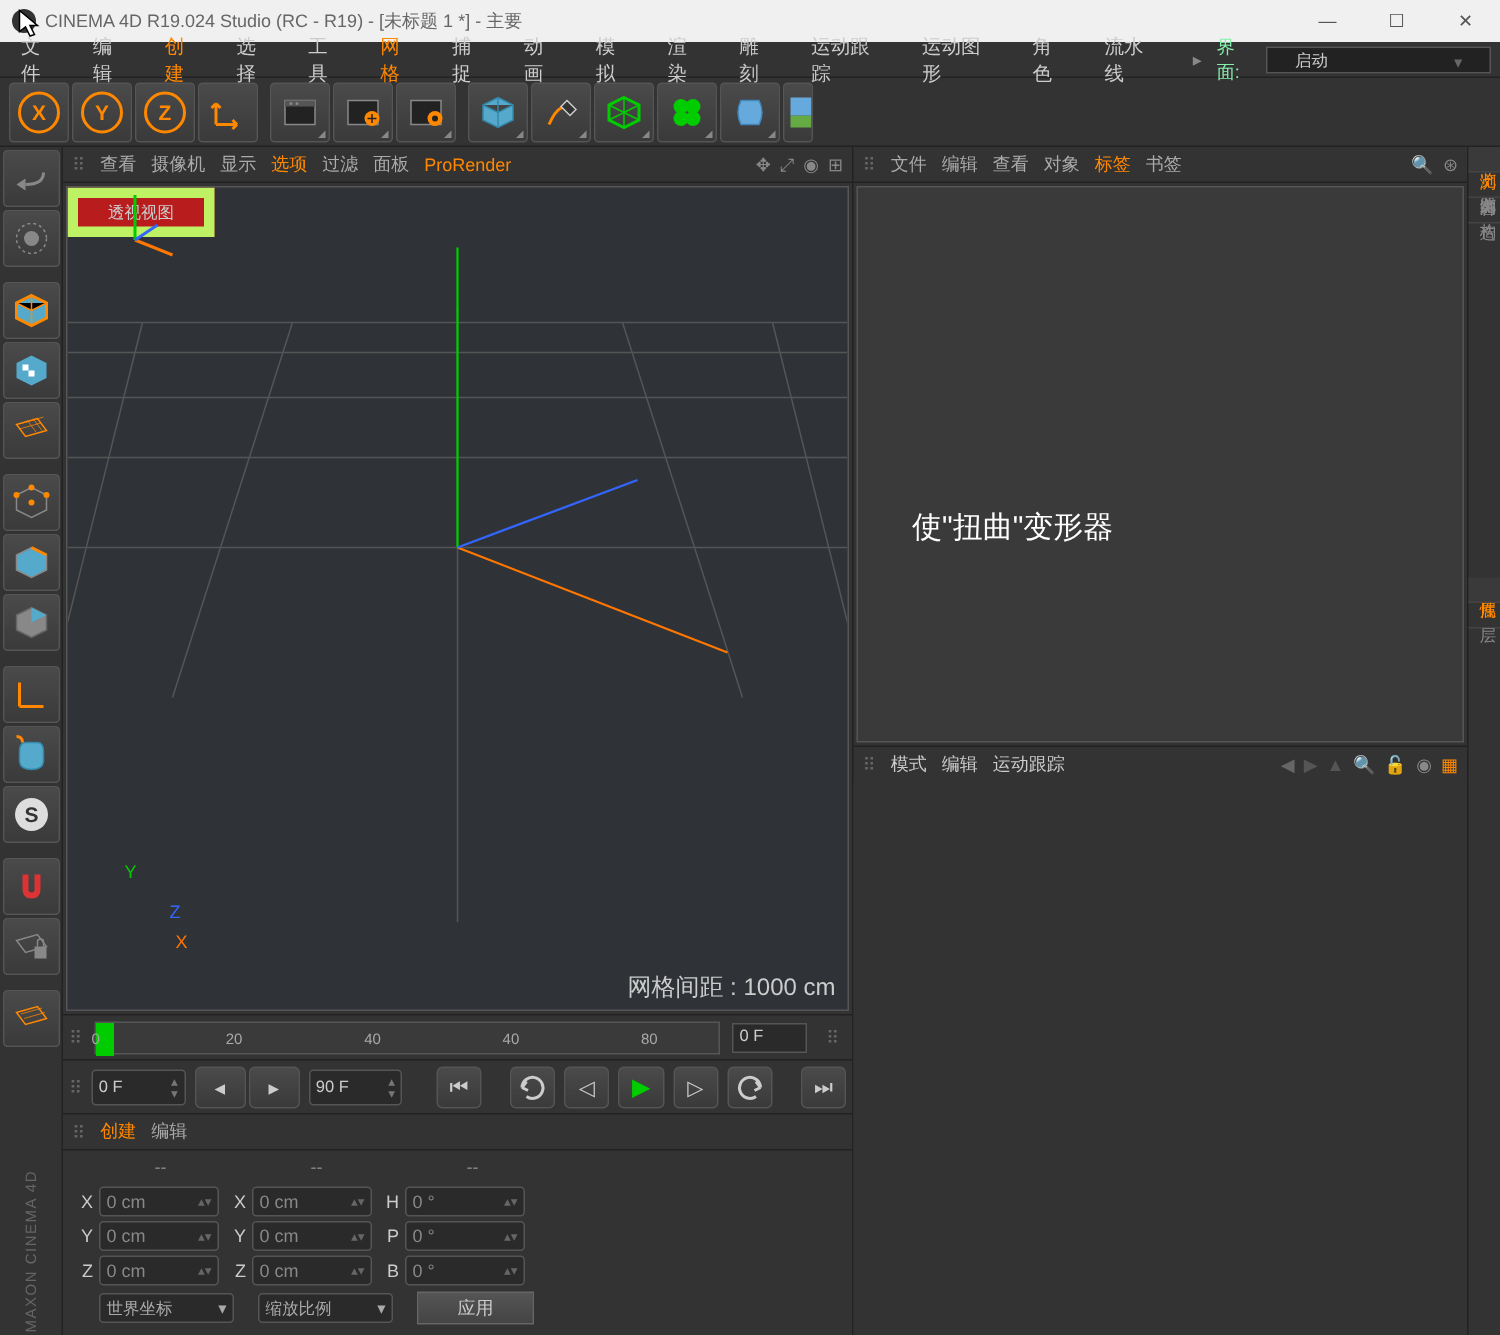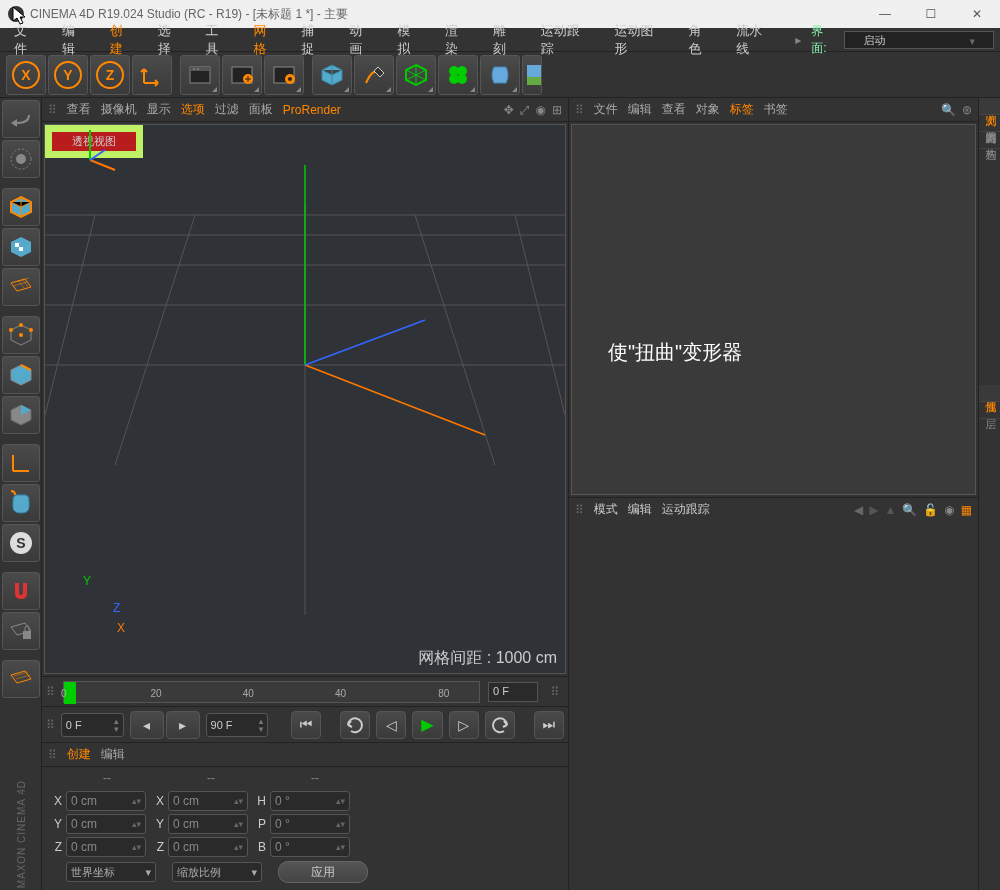--- a/index.html
+++ b/index.html
@@ -59,21 +59,21 @@
 .cbtn { width: 34px; height: 28px; background: linear-gradient(#4a4a4a, #3a3a3a); border: 1px solid #555; border-radius: 4px; display: flex; align-items: center; justify-content: center; color: #ccc; font-size: 14px; }
 
 
 .matbar { height: 24px; background: #333; display: flex; align-items: center; gap: 10px; padding: 0 6px; border-top: 1px solid #222; }
 .coordpanel { background: #333; padding: 4px 6px; border-top: 1px solid #222; }
 .coordrow { display: flex; align-items: center; gap: 4px; margin-bottom: 3px; }
 .coordlbl { width: 14px; text-align: right; color: #ccc; }
 .coordfield { width: 80px; height: 20px; background: #2a2a2a; border: 1px solid #555; display: flex; align-items: center; padding: 0 4px; color: #888; border-radius: 3px; }
 .coordfield .sp { margin-left: auto; color: #666; font-size: 9px; }
 .dropsel { width: 90px; height: 20px; background: #2a2a2a; border: 1px solid #555; display: flex; align-items: center; padding: 0 4px; color: #aaa; border-radius: 3px; font-size: 11px; }
-.applybtn { width: 90px; height: 22px; background: linear-gradient(#555, #444); border: 1px solid #666; border-radius: 10px; display: flex; align-items: center; justify-content: center; }
+.applybtn { width: 78px; height: 22px; background: linear-gradient(#555, #444); border: 1px solid #666; border-radius: 0; display: flex; align-items: center; justify-content: center; }
 
 
 .rightcol { width: 410px; background: #333; display: flex; flex-direction: column; border-left: 1px solid #222; }
 .objbar { height: 24px; display: flex; align-items: center; gap: 10px; padding: 0 6px; border-bottom: 1px solid #222; }
 .objbar .item { color: #aaa; }
 .objbar .item.orange { color: #ff8800; }
 .objbar .ricon { margin-left: auto; display: flex; gap: 6px; color: #888; }
 .objpanel { flex: 1; background: #3a3a3a; border: 1px solid #555; margin: 2px; position: relative; }
 .annot { position: absolute; top: 210px; left: 36px; color: #fff; font-size: 20px; line-height: 34px; font-weight: 400; }
 
@@ -378,21 +378,21 @@
     </div>
 
     <div class="timeline">
       <span style="color:#666">⠿</span>
       <div class="ruler" id="ruler">
         <div class="head"></div>
       <span class="lbl" style="left: 0%;">0</span>
           <span class="lbl" style="left: 22.2222%;">20</span>
           <span class="lbl" style="left: 44.4444%;">40</span>
           <span class="lbl" style="left: 66.6667%;">40</span>
-          <span class="lbl" style="left: 88.8889%; margin-left: 11px;">80</span>
+          <span class="lbl" style="left: 88.8889%;">80</span>
         </div>
       <div class="framebox">0 F</div>
       <span style="color:#666;width:18px;text-align:center">⠿</span>
     </div>
 
     <div class="transport">
       <span style="color:#666">⠿</span>
       <div class="numfield">
           <span>0 F</span>
           <span class="sp">▴<br>▾</span>

